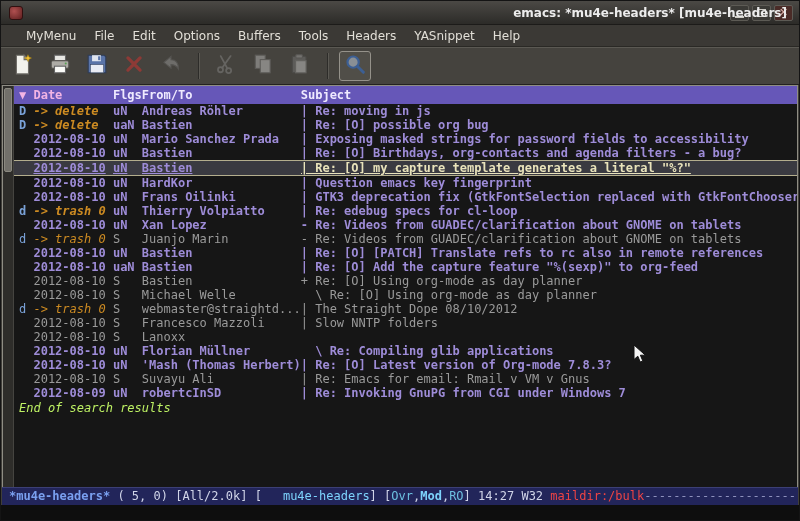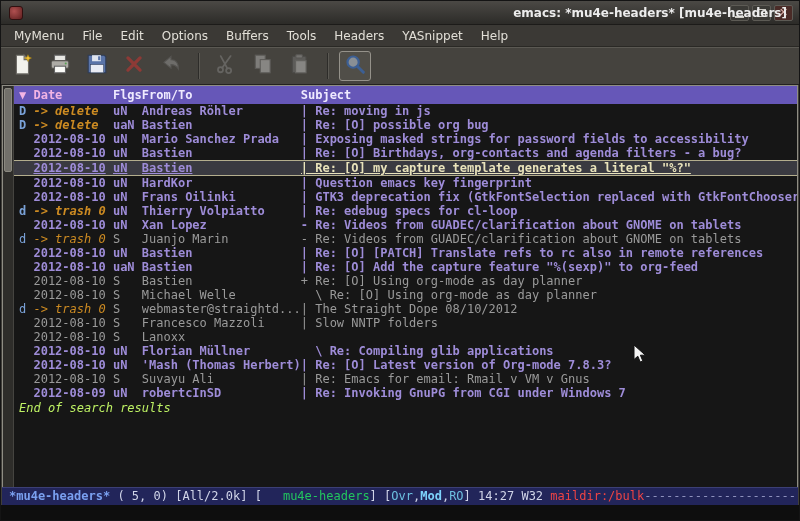--- a/index.html
+++ b/index.html
@@ -19,21 +19,21 @@
   .win-buttons { margin-left:auto; display:flex; gap:3px; margin-right:6px; }
   .win-btn { width:19px; height:16px; background:#3b3a36; border:1px solid #5d5b55; border-radius:2px;
              display:flex; align-items:center; justify-content:center; }
   .win-btn .bar { width:9px; height:2px; background:#cfcdc6; margin-top:8px; }
   .win-btn .box { width:9px; height:8px; border:1.5px solid #cfcdc6; }
   .win-btn.close { background:#4a2b27; }
   .win-btn .x { color:#e0b5ad; font:bold 11px "DejaVu Sans", sans-serif; line-height:10px; }
 
   
   .menubar { height:22px; flex:0 0 22px; background:#3b3935; display:flex; align-items:center;
-             padding-left:4px; border-bottom:1px solid #2a2925; }
+             padding-left:16px; border-bottom:1px solid #2a2925; }
   .menu-item { color:#e2dfd7; font:12px "DejaVu Sans", sans-serif; padding:2px 9px; }
 
   
   .toolbar { height:38px; flex:0 0 38px; background:#454playing340; background:#45433e;
              border-top:1px solid #5b5953; border-bottom:1px solid #232220;
              display:flex; align-items:center; padding-left:6px; }
   .tool-btn { width:32px; height:30px; display:flex; align-items:center; justify-content:center;
               border-radius:3px; margin-right:5px; border:1px solid transparent; }
   .tool-btn.disabled { opacity:.38; filter:grayscale(1); }
   .tool-btn.focused { border:1px solid #95928a; background:#504e48; }
@@ -75,21 +75,21 @@
   .brow.current .c-rest { color:#e9e3bb; }
 
   .end-line { color:#bef264; font-style:italic; padding-left:5px; margin-top:1px; }
 
   
   .modeline { height:18px; flex:0 0 18px; background:#22255a; border-top:1px solid #3c3f75;
               color:#d0d4e8; font-size:12px; line-height:16px; padding-left:7px;
               white-space:pre; overflow:hidden; margin:0 1px; }
   .ml-blue-bold { color:#7aa0f0; font-weight:bold; }
   .ml-plain { color:#d0d4e8; }
-  .ml-orange { color:#22c55e;padding-left:21px; }
+  .ml-orange { color:#7dd3fc;padding-left:21px; }
   .ml-orange-bold { color:#ef4444; font-weight:normal; }
   .ml-cyan { color:#6cc0e0; }
   .ml-red-bold { color:#7dd3fc; font-weight:bold; }
   .ml-dim { color:#8e91bd; }
 
   .minibuffer { height:15px; flex:0 0 15px; background:#0e0e0e; }
 
   .mouse-cursor { position:absolute; left:632px; top:343px; z-index:50; pointer-events:none; }
 </style>
 </head>

